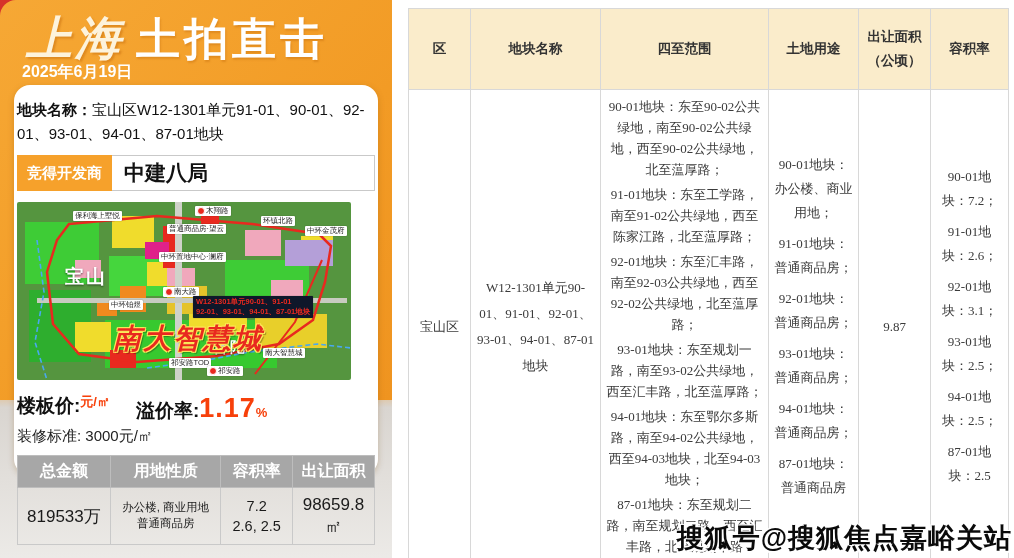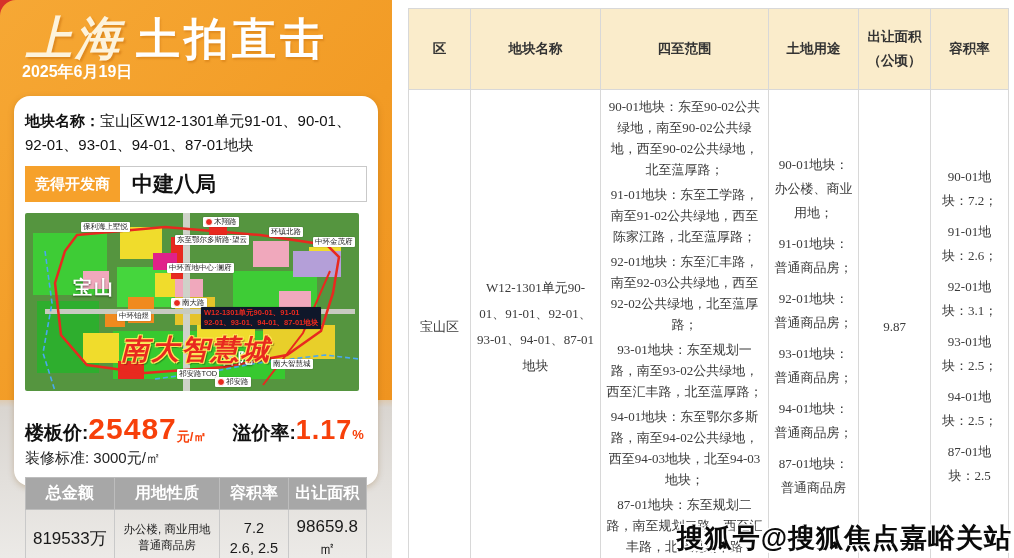--- a/index.html
+++ b/index.html
@@ -13,22 +13,22 @@
   .lp-orange{position:absolute;left:0;top:0;width:392px;height:400px;
     background:linear-gradient(135deg,#F6A835 0%,#F29B25 60%,#EF9420 100%);
     border-top-left-radius:16px;}
   .lp-header{position:absolute;left:26px;top:8px;white-space:nowrap;}
   .brand{font-size:46px;font-weight:900;font-style:italic;color:#FDF3DC;letter-spacing:3px;
     text-shadow:2px 2px 2px rgba(180,90,0,.35);}
   .brand-sub{font-size:44px;font-weight:900;color:#FFFFFF;margin-left:12px;letter-spacing:4px;
     text-shadow:1px 2px 2px rgba(180,90,0,.3);}
   .lp-date{position:absolute;left:22px;top:62px;font-size:16px;font-weight:600;color:#FFF;}
 
-  .card{position:absolute;left:14px;top:96px;width:364px;height:390px;background:#fff;
-    border-radius:16px;box-sizing:border-box;padding:13px 11px;box-shadow:0 2px 6px rgba(120,70,0,.25);}
+  .card{position:absolute;left:14px;top:85px;width:364px;height:390px;background:#fff;
+    border-radius:16px;box-sizing:border-box;padding:13px 3px;box-shadow:0 2px 6px rgba(120,70,0,.25);}
   .parcel-line{font-size:15px;line-height:1.6;color:#111;}
   .parcel-line b{font-weight:800;}
   .winner-row{display:flex;margin-top:9px;height:36px;}
   .winner-badge{background:#F6A12B;color:#fff;font-size:15px;font-weight:600;
     display:flex;align-items:center;padding:0 10px;}
   .winner-name{flex:1;border:1px solid #C9C9C9;border-left:none;display:flex;align-items:center;
     padding:0 12px;font-size:21px;font-weight:800;color:#111;}
 
   
   .map{position:relative;margin-top:11px;width:334px;height:178px;background:#55953F;
@@ -41,21 +41,21 @@
     border:1px solid #fff;vertical-align:middle;margin-right:1px;}
   .mbig{position:absolute;color:#fff;font-weight:800;z-index:5;
     text-shadow:0 1px 2px rgba(0,0,0,.55);letter-spacing:2px;}
   .mcity{position:absolute;z-index:7;font-size:28px;font-weight:900;font-style:italic;color:#E8291F;
     letter-spacing:2px;white-space:nowrap;
     text-shadow:-1px -1px 0 #FFE75A,1px -1px 0 #FFE75A,-1px 1px 0 #FFE75A,1px 1px 0 #FFE75A,2px 2px 1px rgba(0,0,0,.3);}
   .mred{position:absolute;background:#0f172a;border-radius:1px;color:#E8291F;font-weight:800;
     font-size:7.5px;line-height:10px;padding:1px 3px;z-index:7;box-shadow:0 0 1px rgba(0,0,0,.6);white-space:nowrap;}
 
   
-  .price-row{display:flex;align-items:flex-end;margin-top:21px;}
+  .price-row{display:flex;align-items:flex-start;margin-top:13px;}
   .plabel{font-size:19px;font-weight:800;color:#111;}
   .pvalue{font-size:30px;font-weight:900;color:#F7400A;letter-spacing:1px;}
   .punit{font-size:13px;font-weight:700;color:#F7400A;}
   .premium{margin-left:26px;display:flex;align-items:baseline;}
   .deco-line{font-size:15px;color:#222;margin-top:3px;}
 
   
   table.sum{margin-top:9px;width:100%;border-collapse:collapse;table-layout:fixed;}
   table.sum th{background:#A7A7A7;color:#fff;font-size:16px;font-weight:600;
     border:1px solid #BDBDBD;padding:5px 2px;}
@@ -138,41 +138,40 @@
 
         <svg width="334" height="178" viewBox="0 0 334 178">
           <polygon points="52,22 140,14 235,22 302,32 314,44 308,80 296,118 262,142 200,154 120,160 62,152 36,122 30,70 40,38" fill="none" stroke="#E8291F" stroke-width="2.5"></polygon>
           <polyline points="305,58 278,120 238,172" fill="none" stroke="#E8291F" stroke-width="2"></polyline>
           <polyline points="130,166 190,158 232,150 300,142 334,146" fill="none" stroke="#49A8F0" stroke-width="1.6" stroke-dasharray="5,3"></polyline>
           <polyline points="20,38 27,90 18,140 30,178" fill="none" stroke="#49A8F0" stroke-width="1.6" stroke-dasharray="5,3"></polyline>
         </svg>
 
         <div class="mlabel" style="left:56px;top:9px">保利海上墅悦</div>
         <div class="mlabel" style="left:178px;top:4px"><span class="mdot"></span><span>木翔路</span></div>
-        <div class="mlabel" style="left:150px;top:22px">东至鄂尔多斯路·望云</div>
+        <div class="mlabel" style="left:150px;top:22px">普通商品房·望云</div>
         <div class="mlabel" style="left:244px;top:14px">环镇北路</div>
         <div class="mlabel" style="left:288px;top:24px">中环金茂府</div>
         <div class="mlabel" style="left:142px;top:50px">中环置地中心·澜府</div>
         <div class="mbig" style="left:48px;top:62px;font-size:19px">宝山</div>
         <div class="mlabel" style="left:92px;top:98px">中环铂煜</div>
         <div class="mlabel" style="left:146px;top:85px"><span class="mdot"></span><span>南大路</span></div>
         <div class="mred" style="left:176px;top:94px">
           <div>W12-1301单元90-01、91-01</div>
           <div>92-01、93-01、94-01、87-01地块</div>
         </div>
         <div class="mcity" style="left:96px;top:118px">南大智慧城</div>
         <div class="mbig" style="left:196px;top:136px;font-size:15px">普陀</div>
         <div class="mlabel" style="left:246px;top:146px">南大智慧城</div>
         <div class="mlabel" style="left:152px;top:156px">祁安路TOD</div>
         <div class="mlabel" style="left:190px;top:164px"><span class="mdot"></span><span>祁安路</span></div>
       </div>
 
       <div class="price-row">
         <span class="plabel">楼板价:</span>
-        <span class="pvalue">25487</span>
         <span class="punit">元/㎡</span>
         <span class="premium">
           <span class="plabel">溢价率:</span>
           <span class="pvalue" style="font-size:27px">1.17</span>
           <span class="punit">%</span>
         </span>
       </div>
       <div class="deco-line">装修标准: 3000元/㎡</div>
 
       <table class="sum">

